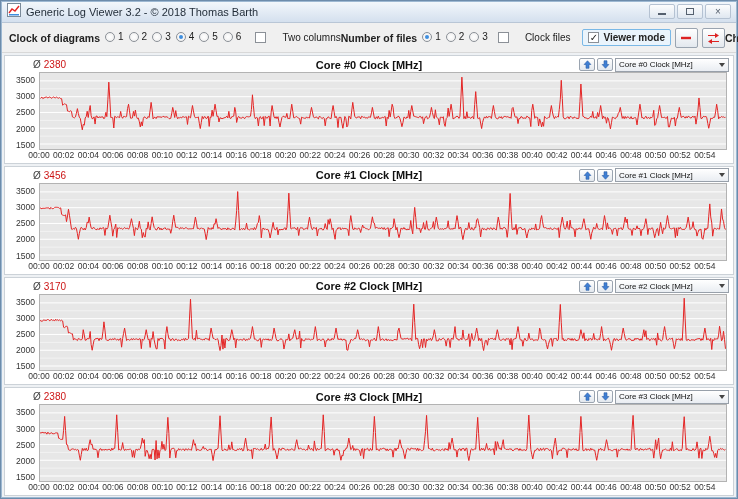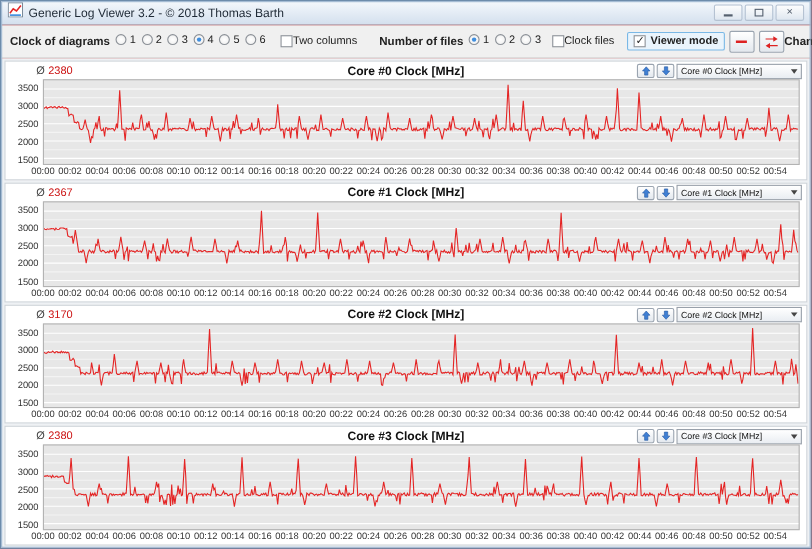--- a/index.html
+++ b/index.html
@@ -1,50 +1,50 @@
 <!DOCTYPE html>
 <html><head>
 <meta charset="utf-8">
 <style>
   * { box-sizing: border-box; margin: 0; padding: 0; }
   html,body { width:738px; height:499px; overflow:hidden; }
   body { font-family:"Liberation Sans", sans-serif; background:#8fa5bb; }
 
   .window{ width:738px; height:499px; border:1px solid #6d8cab; outline:1px solid #9db8d2; outline-offset:-2px;
-           background:#b91c1c; display:flex; flex-direction:column; }
+           background:#22c55e; display:flex; flex-direction:column; }
 
   
   .titlebar{ flex:0 0 22px; background:linear-gradient(#f4f8fc,#d4e0ee); border-bottom:1px solid #b9c6d6;
              display:flex; align-items:center; padding:0 6px; gap:5px; }
   .apptitle{ font-size:11px; color:#1f2a36; }
   .winbtns{ margin-left:auto; display:flex; gap:2px; }
   .winbtn{ width:26px; height:15px; border:1px solid #b5c2d2; border-radius:2px;
            background:linear-gradient(#fdfdfd,#dfe7f0); display:flex; align-items:center; justify-content:center;
            font-size:10px; color:#55606e; line-height:1; cursor:pointer; }
   .min-glyph{ width:8px; border-bottom:2px solid #55606e; height:6px; }
   .max-glyph{ width:8px; height:7px; border:1.5px solid #55606e; }
 
   
   .toolbar{ flex:0 0 30px; display:flex; align-items:center; padding:0 8px; background:#f0f0f0;
             border-bottom:1px solid #d8d8d8; font-size:10px; color:#222; white-space:nowrap; }
   .blabel{ font-weight:bold; font-size:10.5px; }
   .radio-item{ display:inline-flex; align-items:center; gap:3px; margin-left:5px; cursor:pointer; }
   .radio{ width:10px; height:10px; border-radius:50%; border:1px solid #8b9097;
           background:radial-gradient(#ffffff,#ececec); position:relative; }
   .radio.sel::after{ content:""; position:absolute; inset:2px; border-radius:50%; background:#3f8ede; }
-  .check-item{ display:inline-flex; align-items:center; gap:0; margin-left:10px; cursor:pointer; }
+  .check-item{ display:inline-flex; align-items:center; gap:16px; margin-left:10px; cursor:pointer; }
   .cb{ width:11px; height:11px; border:1px solid #8b9097; background:#fff; display:flex; align-items:center;
        justify-content:center; font-size:10px; color:#1b1b1b; line-height:1; }
   .simple-box{ display:inline-flex; align-items:center; gap:4px; border:1px solid #7ab8e6; background:#eaf4fc;
                border-radius:2px; padding:2px 5px; margin-left:12px; cursor:pointer; }
   .icon-btn{ height:20px; min-width:23px; border:1px solid #9aa4b0; border-radius:2px;
              background:linear-gradient(#ffffff,#e3e8ee); display:inline-flex; align-items:center;
              justify-content:center; padding:0 3px; margin-left:4px; cursor:pointer; }
   .spacer{ flex:1; }
-  .gap14{ margin-left:14px; } .gap20{ margin-left:20px; }
+  .gap14{ margin-left:14px; } .gap20{ }
 
   
   .charts{ flex:1; padding:2px 3px; display:flex; flex-direction:column; gap:2px; background:#eef1f4; min-height:0; }
   .panel{ flex:1; background:#fff; border:1px solid #ccd2d8; display:flex; flex-direction:column;
           padding:1px 4px 2px; min-height:0; }
   .phead{ flex:0 0 15px; display:flex; align-items:center; position:relative; }
   .avg{ display:flex; gap:3px; margin-left:24px; font-size:10px; align-items:center; }
   .avg-sym{ color:#444; } .avg-val{ color:#cc1414; }
   .ptitle{ position:absolute; left:50%; transform:translateX(-50%); font-weight:bold; font-size:11px; color:#101010; }
   .pctl{ margin-left:auto; display:flex; align-items:center; gap:2px; }
@@ -235,21 +235,21 @@
           <span class="xlab" style="left: 89.6057%;">00:50</span>
           <span class="xlab" style="left: 93.19%;">00:52</span>
           <span class="xlab" style="left: 96.7742%;">00:54</span>
         </div>
   </div>
 
   <div class="panel">
     <div class="phead">
       <span class="avg">
         <span class="avg-sym">Ø</span>
-        <span class="avg-val">2367</span>
+        <span class="avg-val">3456</span>
       </span>
       <span class="ptitle">Core #1 Clock [MHz]</span>
       <span class="pctl">
         <button class="mini">
           <svg width="9" height="9" viewBox="0 0 12 12">
                 <path d="M6 1 L10.5 6 H8 V11 H4 V6 H1.5 Z" fill="#3f7fd4" stroke="#2b5ea6" stroke-width="0.8"></path>
               </svg>
         </button>
         <button class="mini">
           <svg width="9" height="9" viewBox="0 0 12 12">

